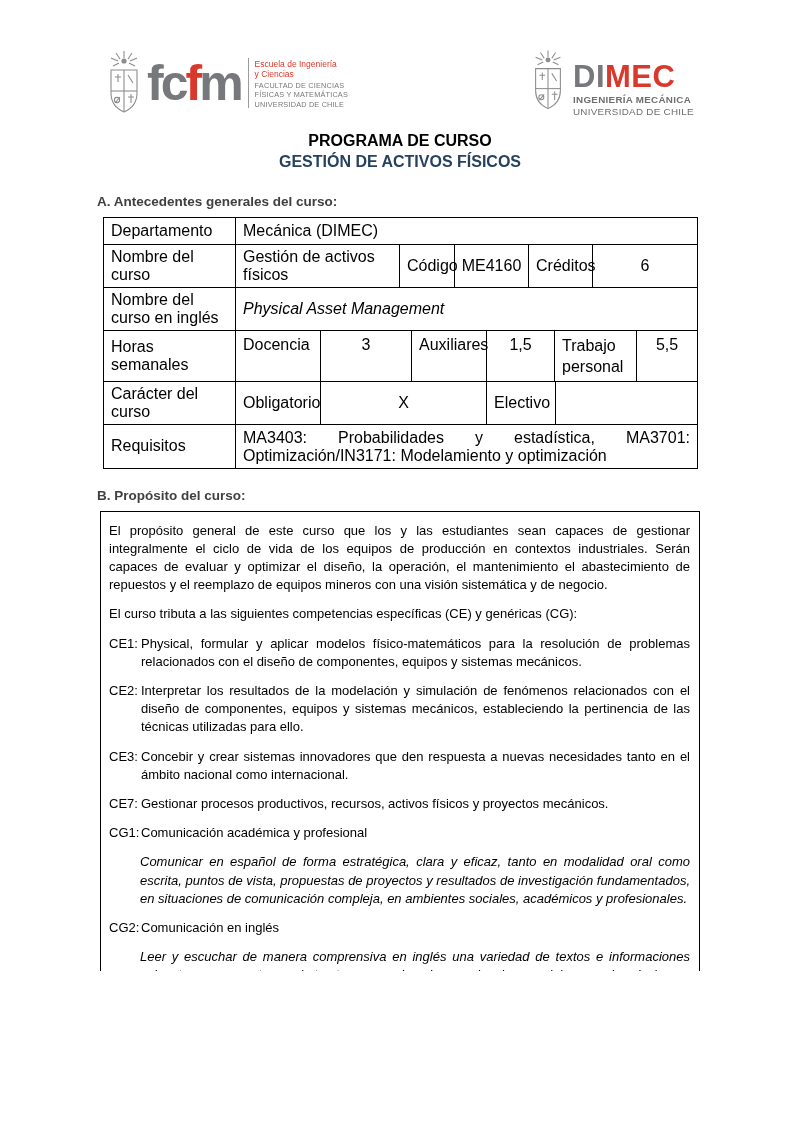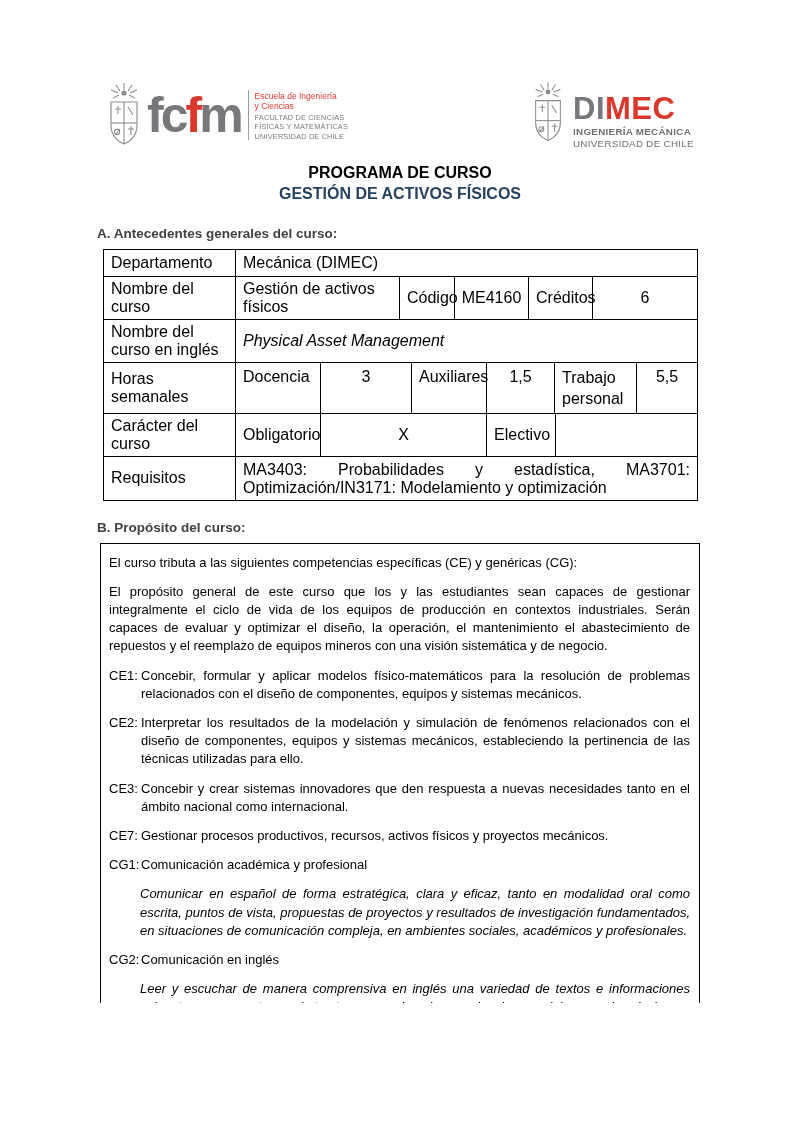--- a/index.html
+++ b/index.html
@@ -9,21 +9,21 @@
     --title-blue:#26425F;
     --line-gray:#9B9B9E;
   }
   *{box-sizing:border-box;margin:0;padding:0;}
   html,body{background:#ffffff;}
   body{
     width:800px;height:1131px;
     font-family:"Liberation Sans","DejaVu Sans",sans-serif;
     color:#000;position:relative;margin:0 auto;
   }
-  .page{position:relative;width:800px;height:971px;overflow:hidden;margin-top:32px;}
+  .page{position:relative;width:800px;height:971px;overflow:hidden;}
 
   
   .header{position:relative;height:122px;}
   .logo-left{position:absolute;left:103px;top:50px;display:flex;align-items:flex-start;}
   .logo-right{position:absolute;left:528px;top:46px;display:flex;align-items:flex-start;}
   .crest{flex:0 0 auto;}
   .fcfm-word{
     font-weight:bold;font-size:50px;line-height:62px;letter-spacing:-3px;
     color:var(--logo-gray);margin-left:2px;margin-top:2px;
   }
@@ -197,26 +197,26 @@
     <div class="trow r6">
       <div class="tcell label-col">Requisitos</div>
       <div class="tcell grow justify-cell">MA3403: Probabilidades y estadística, MA3701: Optimización/IN3171: Modelamiento y optimización</div>
     </div>
 
   </div>
 
   <div class="sec-heading b">B. Propósito del curso:</div>
 
   <div class="purpose-box">
+    <p>El propósito general de este curso que los y las estudiantes sean capaces de gestionar integralmente el ciclo de vida de los equipos de producción en contextos industriales. Serán capaces de evaluar y optimizar el diseño, la operación, el mantenimiento el abastecimiento de repuestos y el reemplazo de equipos mineros con una visión sistemática y de negocio.</p>
     <p>El curso tributa a las siguientes competencias específicas (CE) y genéricas (CG):</p>
-    <p>El propósito general de este curso que los y las estudiantes sean capaces de gestionar integralmente el ciclo de vida de los equipos de producción en contextos industriales. Serán capaces de evaluar y optimizar el diseño, la operación, el mantenimiento el abastecimiento de repuestos y el reemplazo de equipos mineros con una visión sistemática y de negocio.</p>
 
     <div class="comp-item">
       <span class="comp-label">CE1:</span>
-      <div class="comp-text">Concebir, formular y aplicar modelos físico-matemáticos para la resolución de problemas relacionados con el diseño de componentes, equipos y sistemas mecánicos.</div>
+      <div class="comp-text">Physical, formular y aplicar modelos físico-matemáticos para la resolución de problemas relacionados con el diseño de componentes, equipos y sistemas mecánicos.</div>
     </div>
 
     <div class="comp-item">
       <span class="comp-label">CE2:</span>
       <div class="comp-text">Interpretar los resultados de la modelación y simulación de fenómenos relacionados con el diseño de componentes, equipos y sistemas mecánicos, estableciendo la pertinencia de las técnicas utilizadas para ello.</div>
     </div>
 
     <div class="comp-item">
       <span class="comp-label">CE3:</span>
       <div class="comp-text">Concebir y crear sistemas innovadores que den respuesta a nuevas necesidades tanto en el ámbito nacional como internacional.</div>

